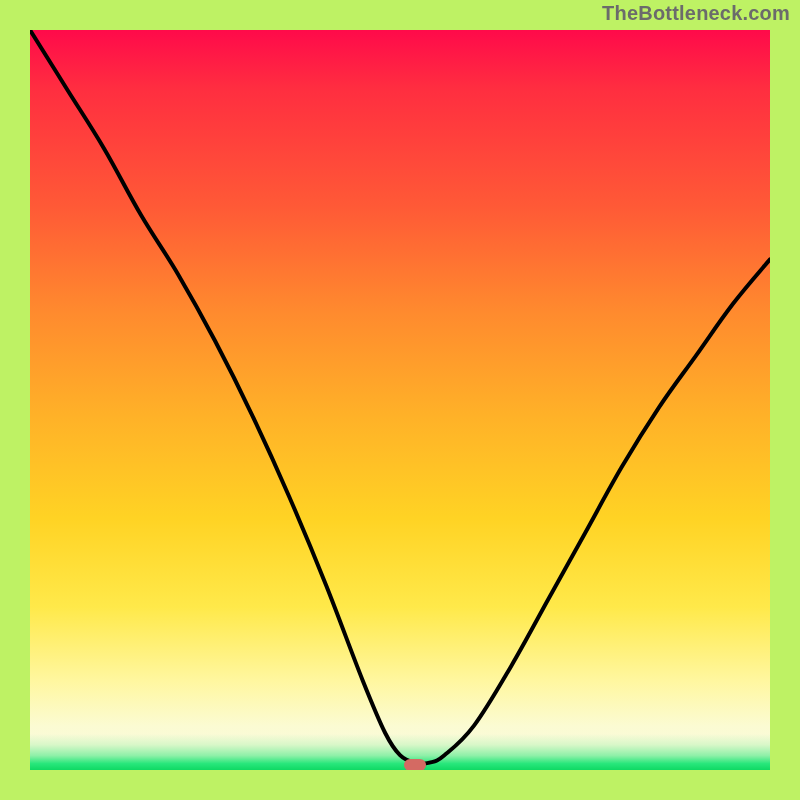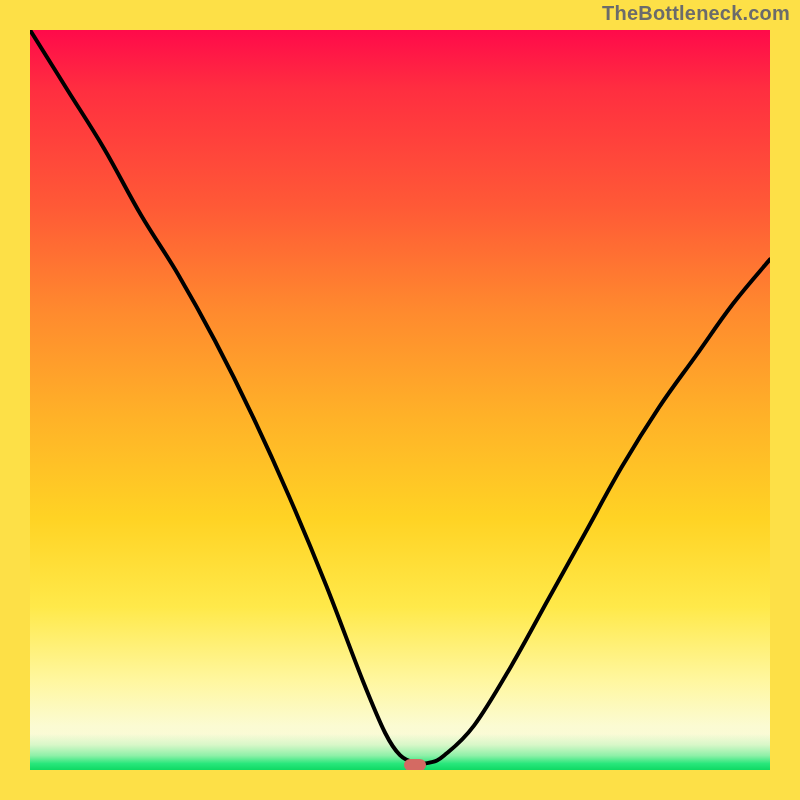--- a/index.html
+++ b/index.html
@@ -7,21 +7,21 @@
     padding: 0;
     width: 800px;
     height: 800px;
     background: #000;
     overflow: hidden;
   }
   .frame {
     position: relative;
     width: 800px;
     height: 800px;
-    background: #fde047;
+    background: #bef264;
   }
   .watermark {
     position: absolute;
     top: 2px;
     right: 10px;
     font-family: Arial, Helvetica, sans-serif;
     font-size: 20px;
     font-weight: 600;
     color: #6b6b6b;
     letter-spacing: 0.2px;

